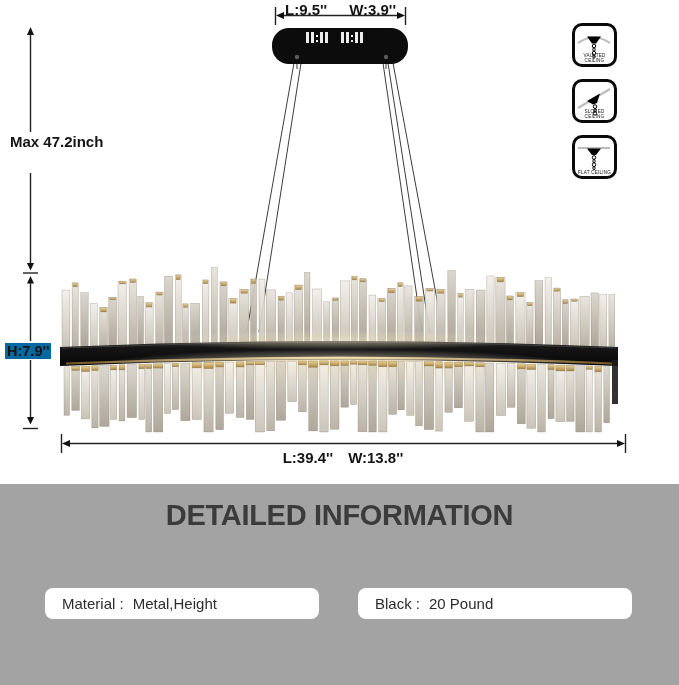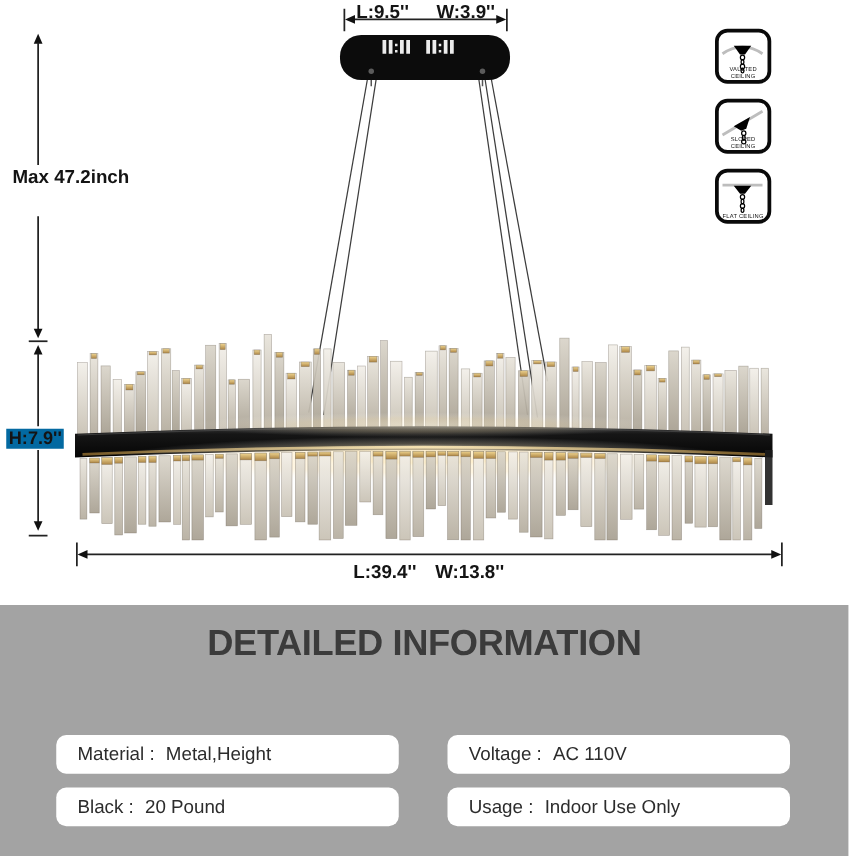--- a/index.html
+++ b/index.html
@@ -386,26 +386,18 @@
   </div>
 
   <div id="panel">
     <div id="panel-title">DETAILED INFORMATION</div>
     <div id="cards">
       <div class="card">
         <span>Material :</span>
         <span class="v">Metal,Height</span>
       </div>
       <div class="card">
-        <span>Voltage :</span>
-        <span class="v">AC 110V</span>
-      </div>
-      <div class="card">
         <span>Black :</span>
         <span class="v">20 Pound</span>
       </div>
-      <div class="card">
-        <span>Usage :</span>
-        <span class="v">Indoor Use Only</span>
-      </div>
     </div>
   </div>
 </div>
 
 </body></html>

